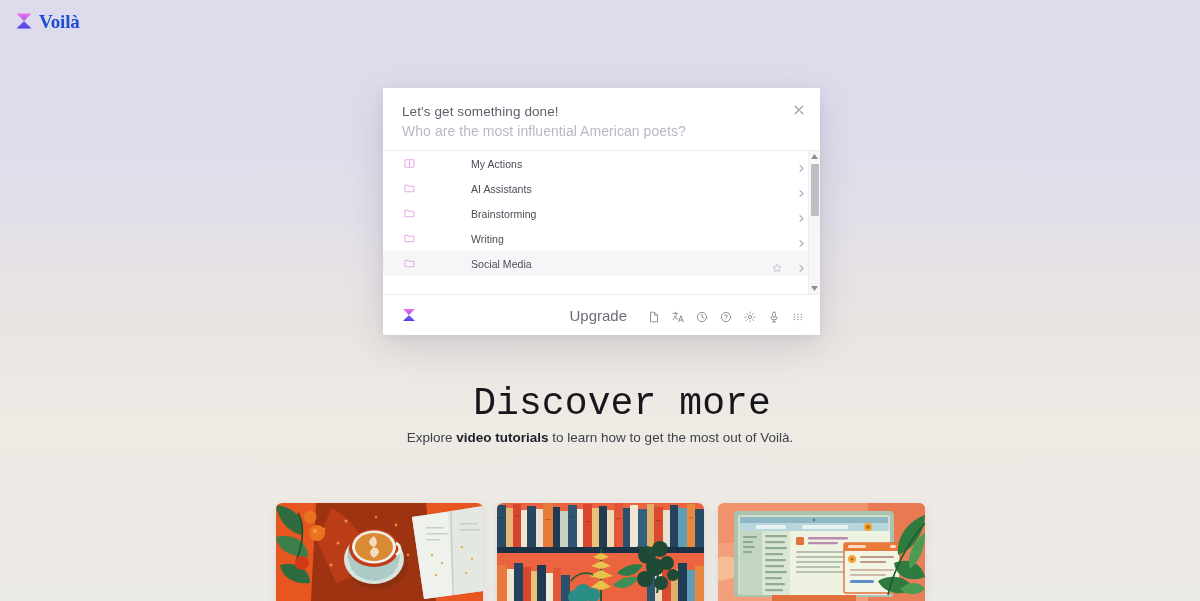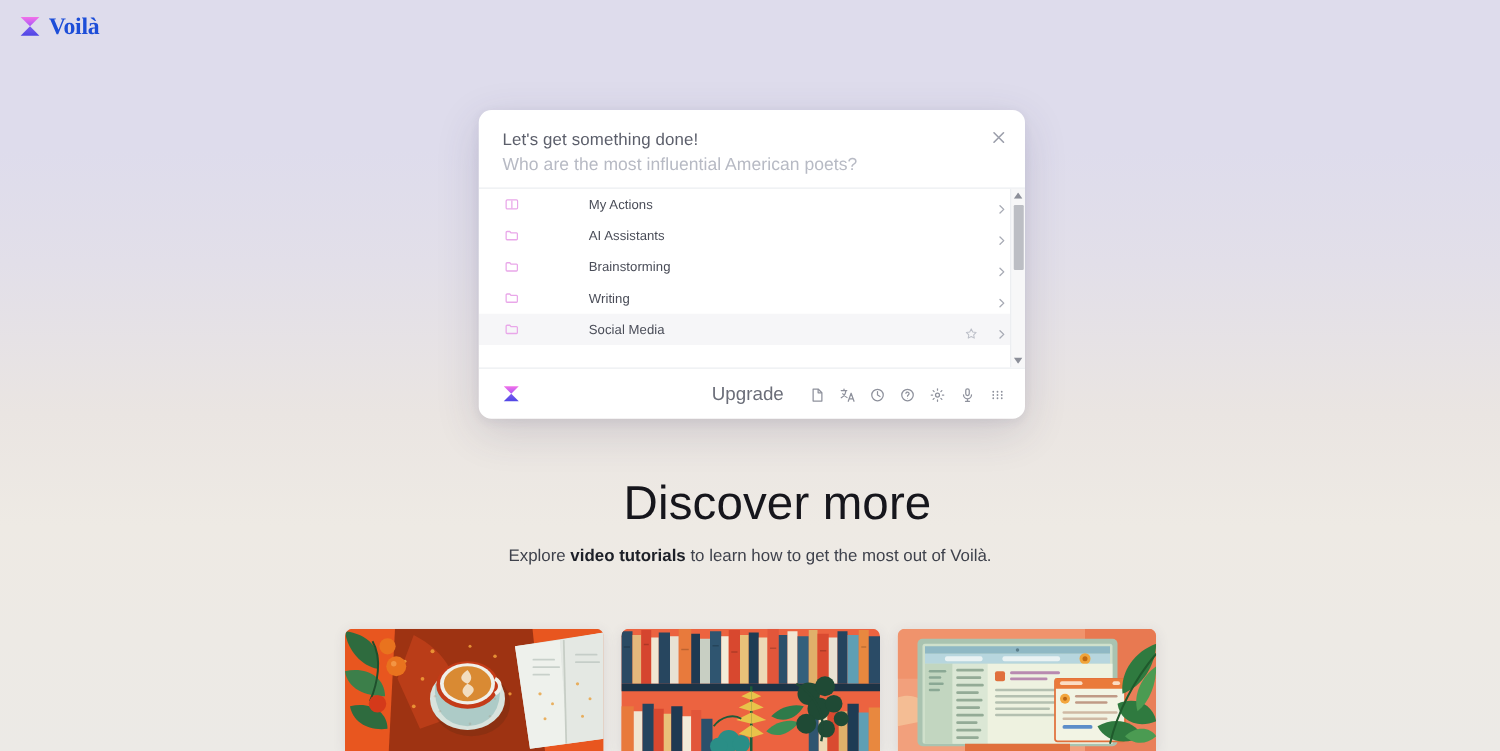--- a/index.html
+++ b/index.html
@@ -27,21 +27,21 @@
   .brand-name {
     font-family:"Liberation Serif", serif;
     font-size:19px; font-weight:700; color:#1d4ed8;
     letter-spacing:-0.2px; line-height:1;
   }
 
   
   .modal {
     position:absolute; left:383px; top:88px;
     width:437px; height:247px;
-    background:#ffffff; border-radius:10px;
+    background:#ffffff; border-radius:0;
     box-shadow:0 10px 34px rgba(60,55,95,.16), 0 2px 8px rgba(60,55,95,.07);
     overflow:hidden; display:flex; flex-direction:column;
   }
   .modal-head { padding:16px 18px 11px 19px; position:relative; }
   .modal-title {
     font-size:13.5px; color:#5c5f6b; font-weight:400; letter-spacing:.1px;
   }
   .modal-sub {
     font-size:14px; color:#b7bac4; margin-top:4px; letter-spacing:.05px;
   }
@@ -89,25 +89,25 @@
     display:flex; align-items:center; padding:0 16px 0 18px;
   }
   .foot-logo { width:16px; height:16px; }
   .foot-right { margin-left:auto; display:flex; align-items:center; gap:12px; }
   .upgrade { font-size:15px; color:#6b6e79; cursor:pointer; margin-right:9px; }
   .ficon { width:12px; height:12px; color:#8e919c; cursor:pointer; display:block; }
 
   
   .discover { position:absolute; left:0; right:0; top:382px; text-align:center; }
   .discover h1 {
-    font-family:Liberation Sans, sans-serif;
+    font-family:Liberation Mono, monospace;
     font-size:38px; font-weight:400; color:#16161c; letter-spacing:.1px;padding-left:44px;
   }
   .discover p {
-    margin-top:10px; font-size:13.5px; color:#3f424c; line-height:1.5;
+    margin-top:3px; font-size:13.5px; color:#3f424c; line-height:1.5;
   }
   .discover p b { font-weight:700; color:#1d2028; }
 
   
   .cards {
     position:absolute; top:503px; left:276px;
     display:flex; gap:14px;
   }
   .card {
     width:207px; height:98px; border-radius:6px 6px 0 0;

